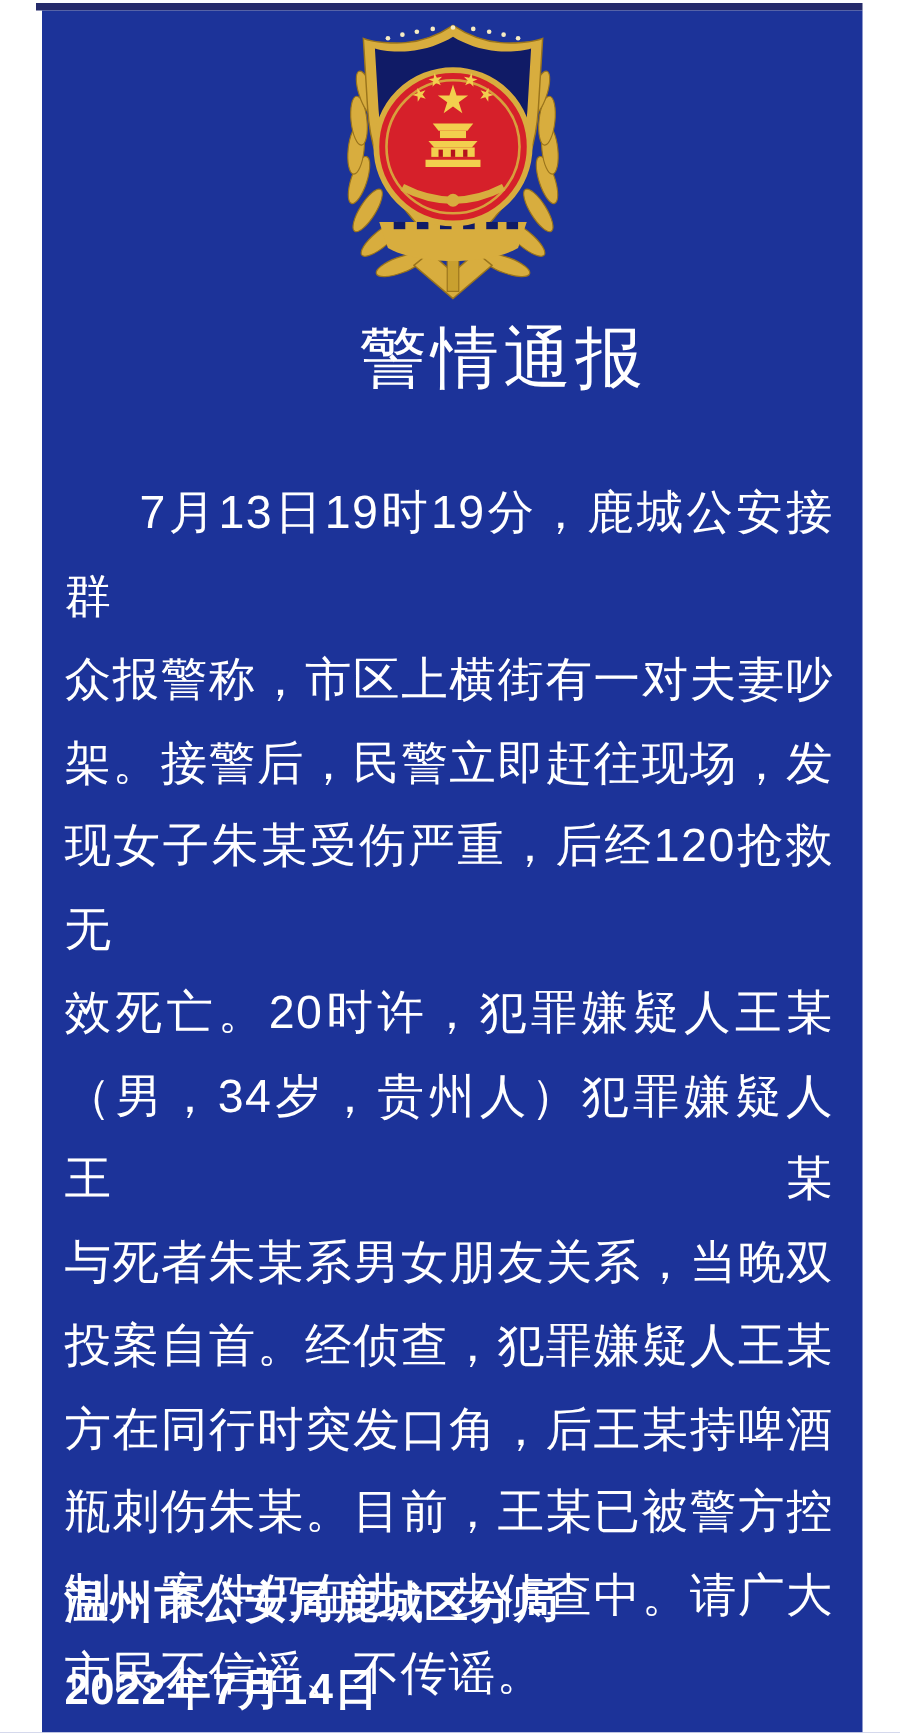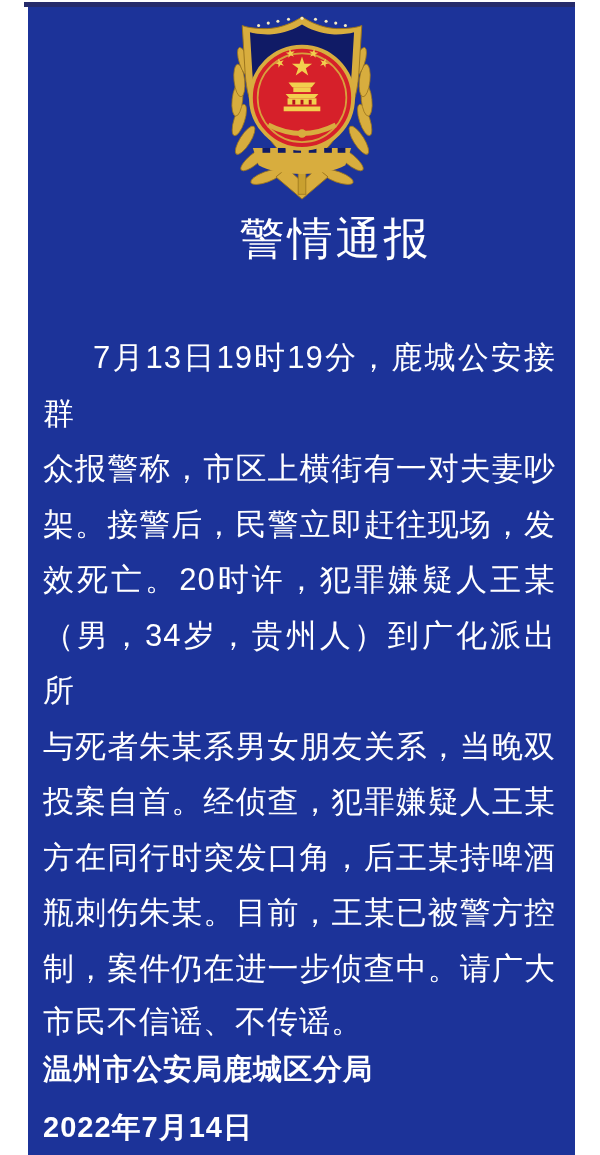--- a/index.html
+++ b/index.html
@@ -54,21 +54,21 @@
     text-align: center;
     font-size: 45px;
     font-weight: 400;
     letter-spacing: 3px;
     line-height: 60px;
     color: var(--text);
     margin-left: 34px;
   }
   .body-text {
     position: absolute;
-    top: 323px; left: 15px; right: 19px;
+    top: 307px; left: 15px; right: 19px;
     font-size: 31px;
     line-height: 55.5px;
     letter-spacing: 1px;
     color: var(--text);
   }
   .jline {
     text-align: justify;
     text-align-last: justify;
   }
   .jline.first { text-indent: 50px; }
@@ -178,22 +178,23 @@
         <circle cx="95" cy="125" r="4.5" fill="#d8ad3e"></circle>
       </svg>
     </div>
 
     <div class="title">警情通报</div>
 
     <div class="body-text">
       <div class="jline first">7月13日19时19分，鹿城公安接群</div>
       <div class="jline">众报警称，市区上横街有一对夫妻吵</div>
       <div class="jline">架。接警后，民警立即赶往现场，发</div>
+      <div class="jline">现女子朱某受伤严重，后经120抢救无</div>
       <div class="jline">效死亡。20时许，犯罪嫌疑人王某</div>
-      <div class="jline">（男，34岁，贵州人）到广化派出所</div>
+      <div class="jline">（男，34岁，贵州人）犯罪嫌疑人王某</div>
       <div class="jline">与死者朱某系男女朋友关系，当晚双</div>
       <div class="jline">投案自首。经侦查，犯罪嫌疑人王某</div>
       <div class="jline">方在同行时突发口角，后王某持啤酒</div>
       <div class="jline">瓶刺伤朱某。目前，王某已被警方控</div>
       <div class="jline">制，案件仍在进一步侦查中。请广大</div>
       <div class="jline last">市民不信谣、不传谣。</div>
     </div>
 
     <div class="footer">
       <div>温州市公安局鹿城区分局</div>

